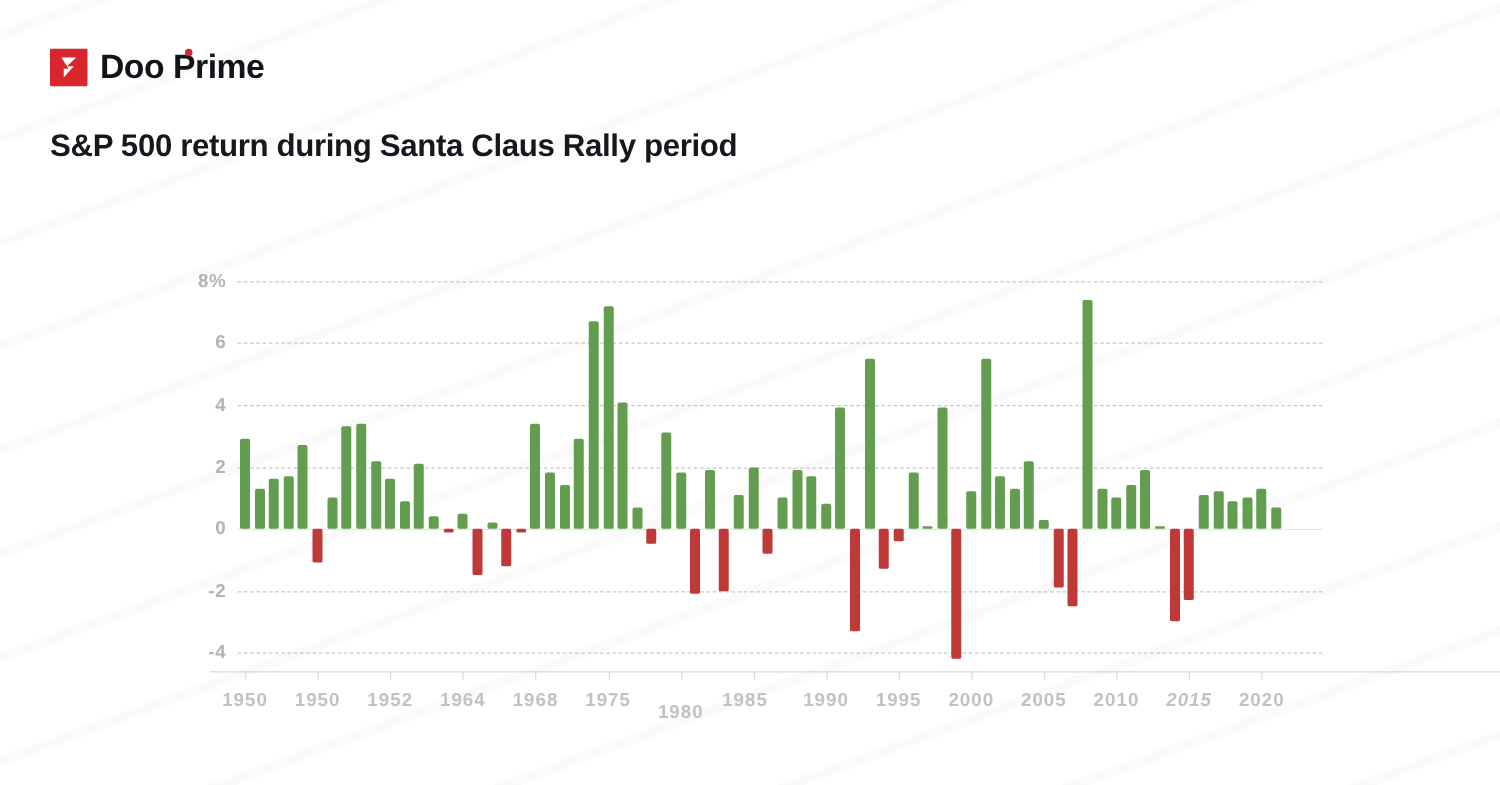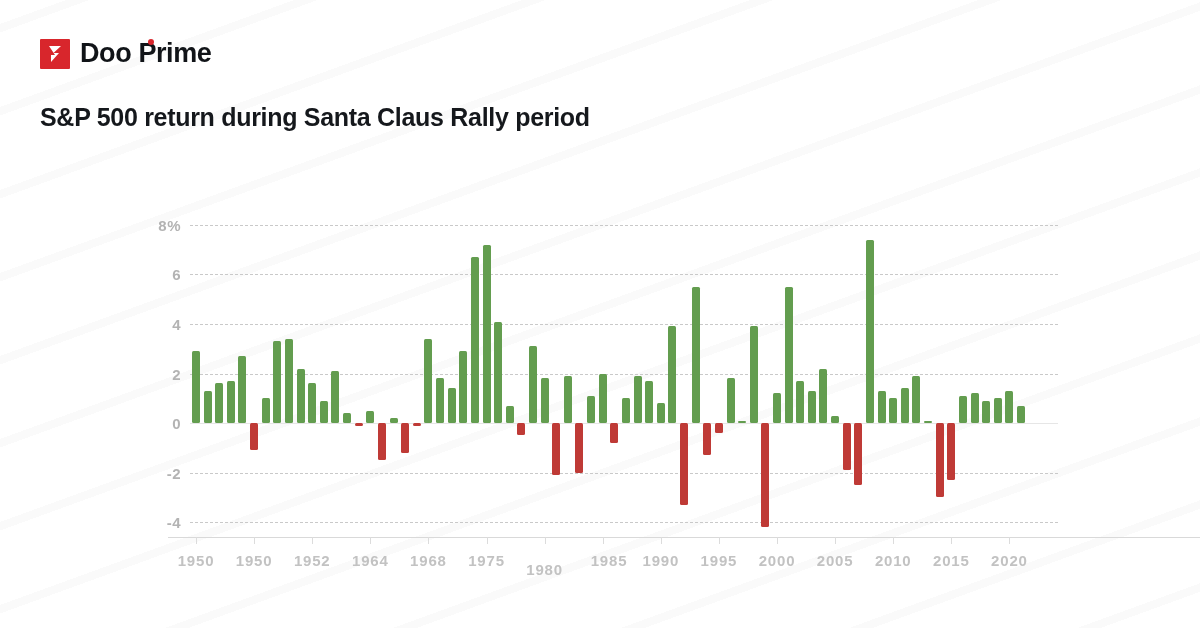--- a/index.html
+++ b/index.html
@@ -207,31 +207,31 @@
         <div class="xlabel" style="left: 122.2px; top: 337px;">1952</div>
         <div class="xtick" style="left: 180.3px; top: 322px;"></div>
         <div class="xlabel" style="left: 180.3px; top: 337px;">1964</div>
         <div class="xtick" style="left: 238.4px; top: 322px;"></div>
         <div class="xlabel" style="left: 238.4px; top: 337px;">1968</div>
         <div class="xtick" style="left: 296.5px; top: 322px;"></div>
         <div class="xlabel" style="left: 296.5px; top: 337px;">1975</div>
         <div class="xtick" style="left: 354.6px; top: 322px;"></div>
         <div class="xlabel" style="left: 354.6px; top: 346px;">1980</div>
         <div class="xtick" style="left: 412.7px; top: 322px;"></div>
-        <div class="xlabel" style="left: 419px; top: 337px;">1985</div>
+        <div class="xlabel" style="left: 406px; top: 337px;">1985</div>
         <div class="xtick" style="left: 470.8px; top: 322px;"></div>
         <div class="xlabel" style="left: 470.8px; top: 337px;">1990</div>
         <div class="xtick" style="left: 528.9px; top: 322px;"></div>
         <div class="xlabel" style="left: 528.9px; top: 337px;">1995</div>
         <div class="xtick" style="left: 587px; top: 322px;"></div>
         <div class="xlabel" style="left: 587px; top: 337px;">2000</div>
         <div class="xtick" style="left: 645.1px; top: 322px;"></div>
         <div class="xlabel" style="left: 645.1px; top: 337px;">2005</div>
         <div class="xtick" style="left: 703.2px; top: 322px;"></div>
         <div class="xlabel" style="left: 703.2px; top: 337px;">2010</div>
         <div class="xtick" style="left: 761.3px; top: 322px;"></div>
-        <div class="xlabel" style="left: 761.3px; top: 337px;">2015</div>
+        <div class="xlabel" style="left: 761.3px; top: 337px; font-style: italic;">2015</div>
         <div class="xtick" style="left: 819.4px; top: 322px;"></div>
         <div class="xlabel" style="left: 819.4px; top: 337px;">2020</div>
       </div>
   </div>
 
 </div>
 
 </body></html>

